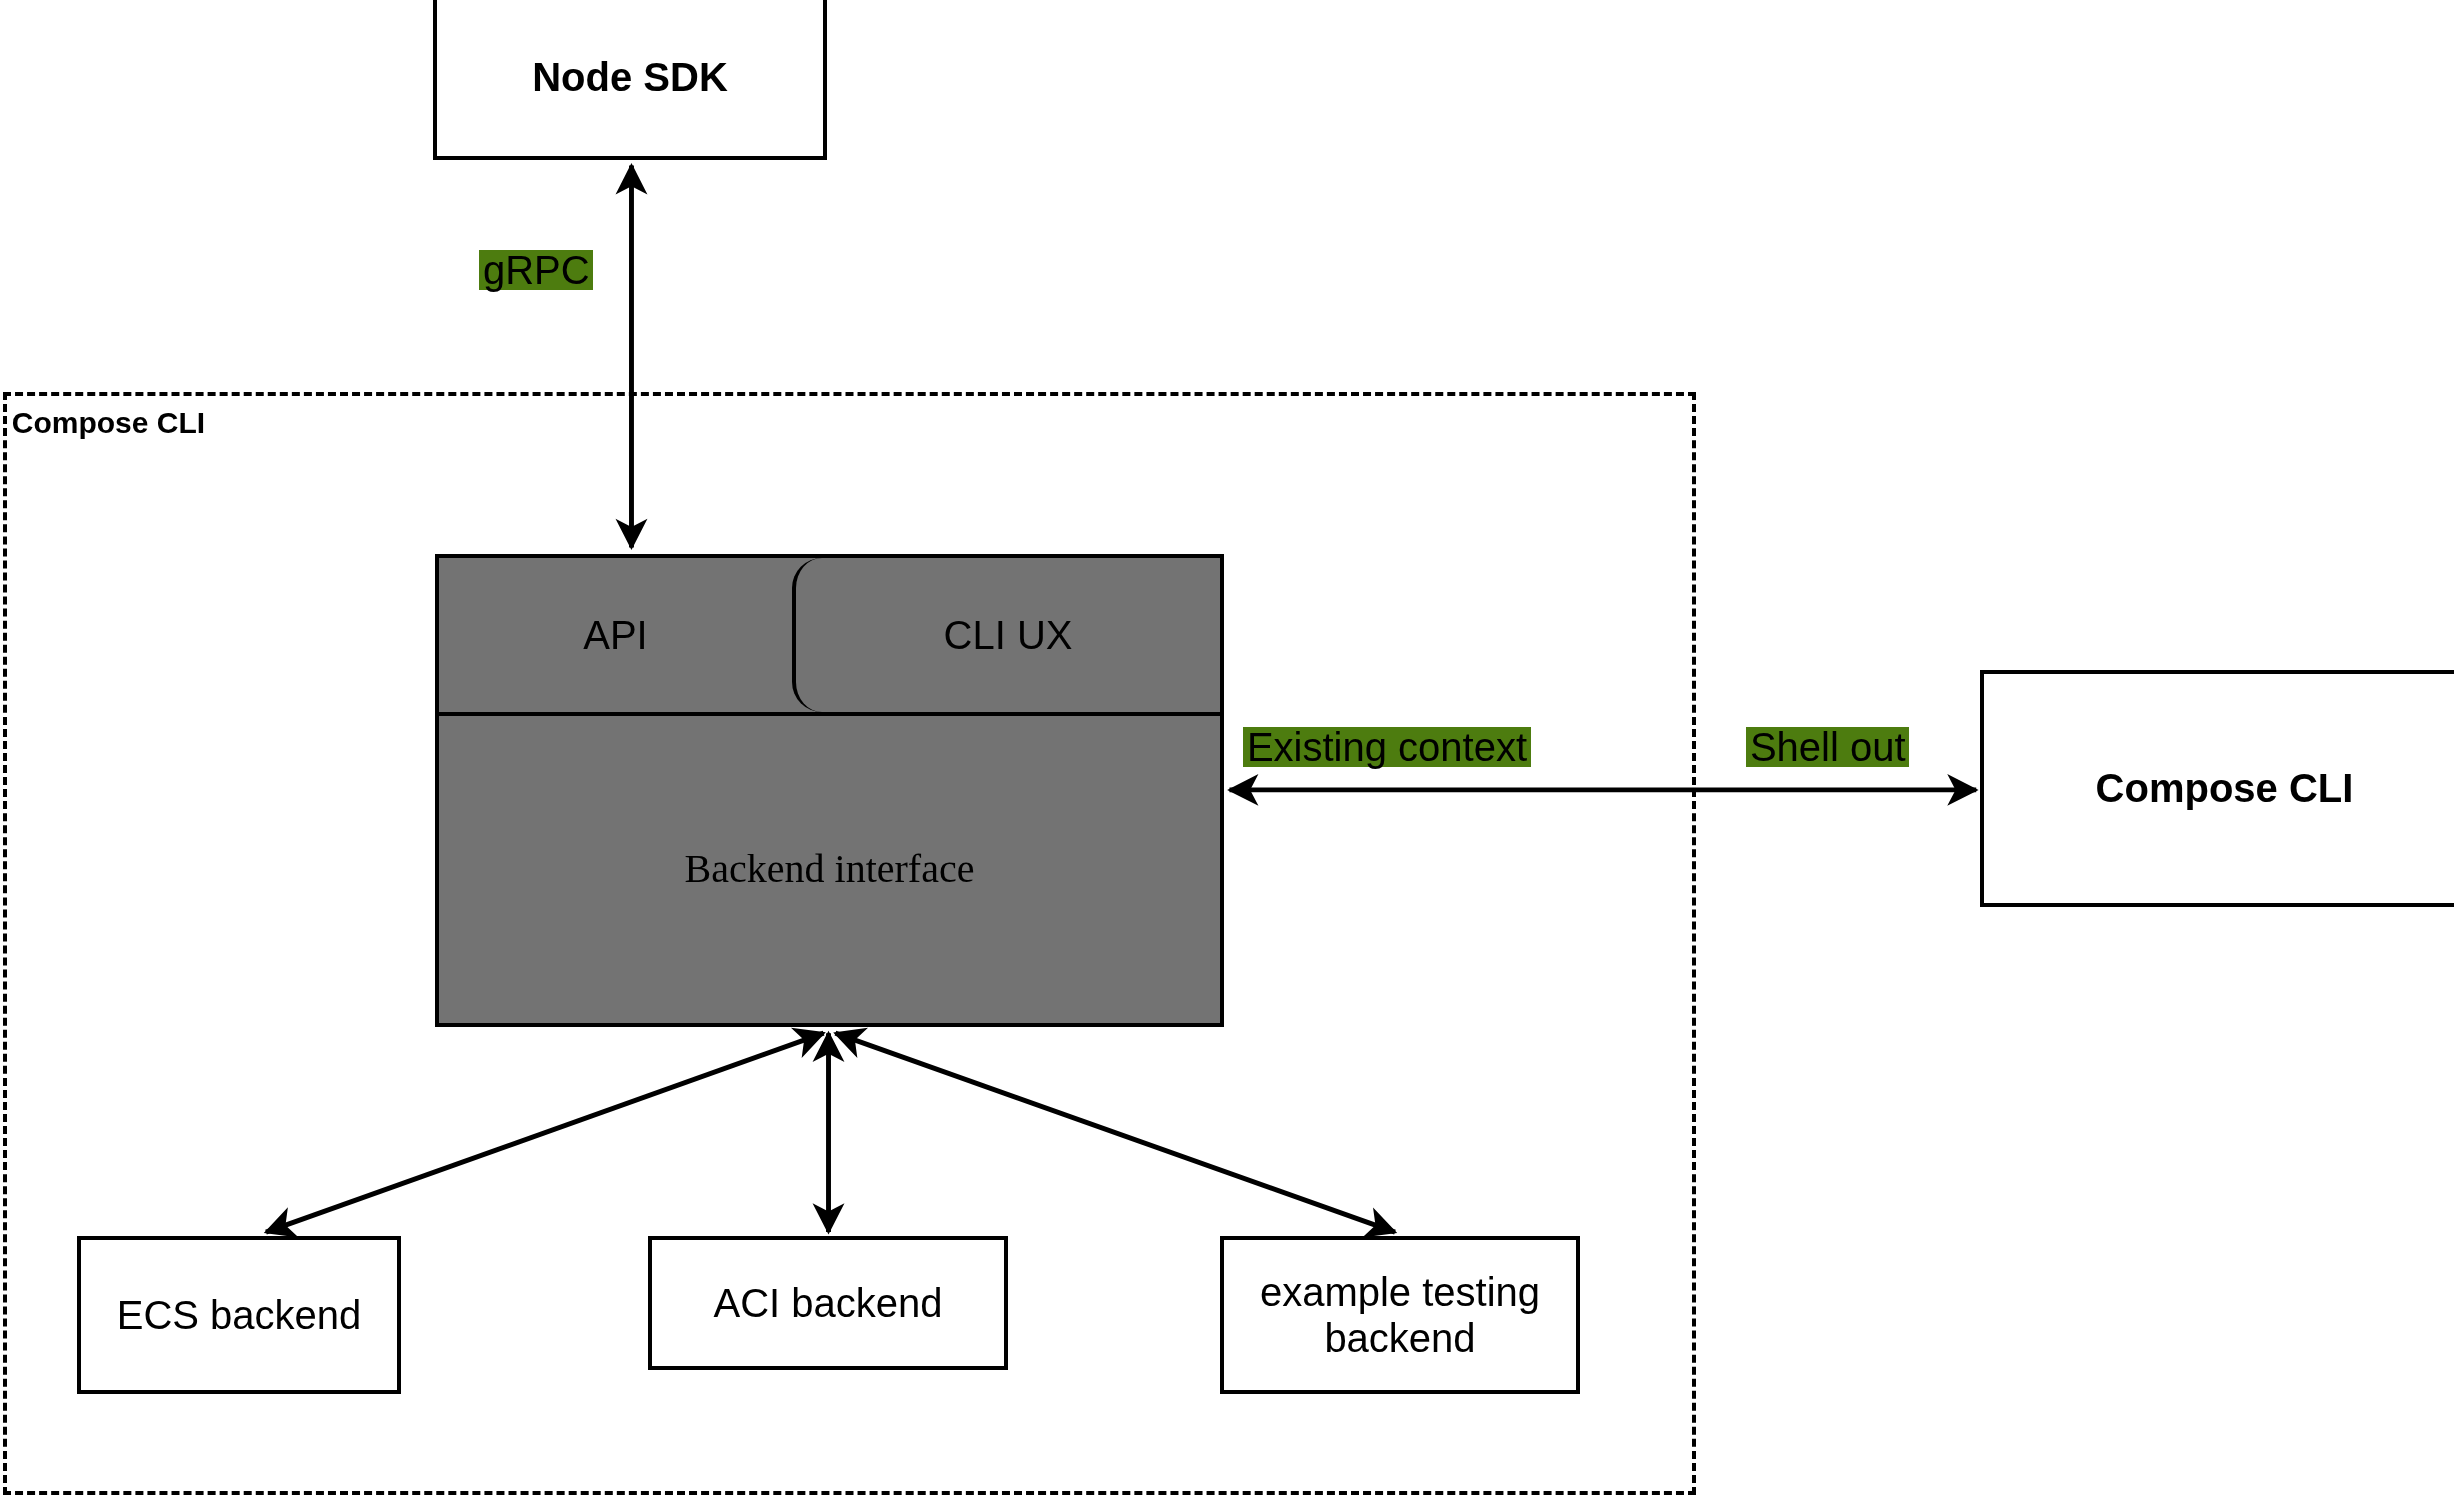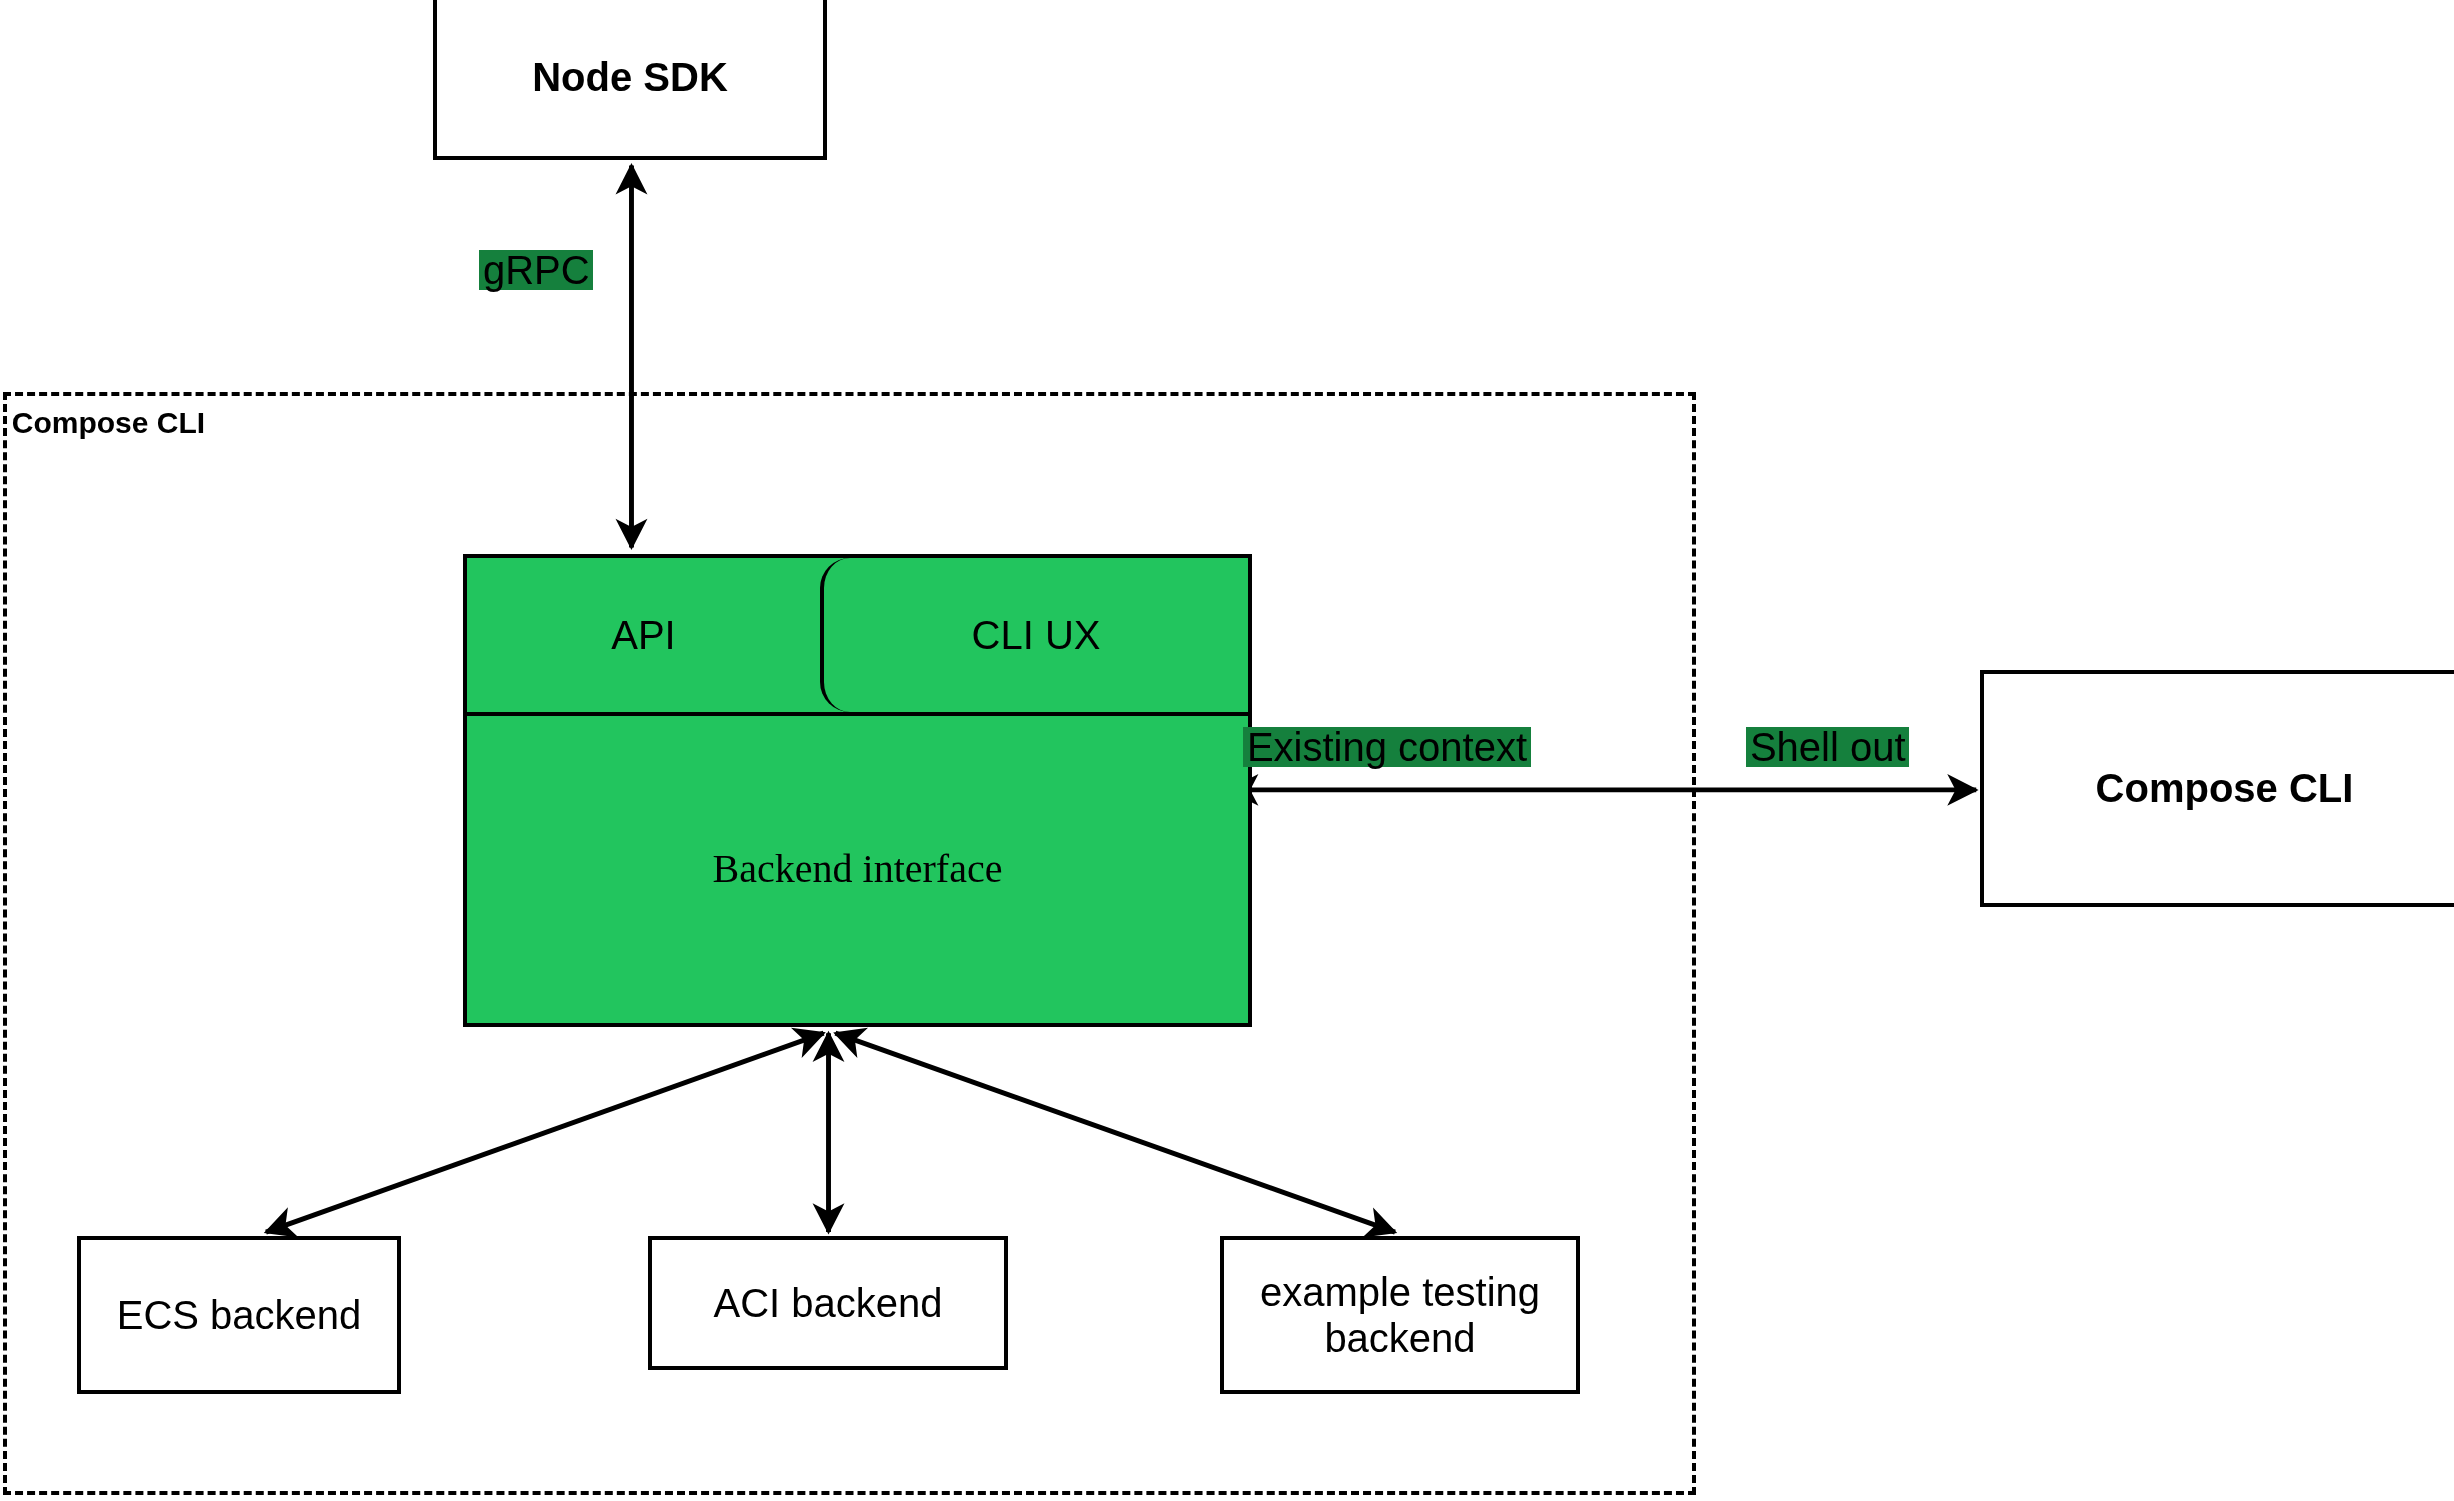--- a/index.html
+++ b/index.html
@@ -40,24 +40,23 @@
     line-height: 1.16;
     color: #000000;
   }
   .node-box.bold {
     font-weight: bold;
   }
   .stack {
     position: absolute;
     box-sizing: border-box;
     border: 4.9px solid #000000;
-    background: #22c55e;
+    background: #737373;
     display: flex;
     flex-direction: column;
-    margin-left: 28px;
   }
   .stack-row {
     box-sizing: border-box;
     display: flex;
     flex-direction: row;
     position: relative;
   }
   .stack-row + .stack-row {
     border-top: 4.9px solid #000000;
   }
@@ -87,21 +86,21 @@
     line-height: 1;
     white-space: nowrap;
     color: #000000;
   }
   .edge-label {
     position: absolute;
     font-size: 40px;
     line-height: 1;
     white-space: nowrap;
     color: #000000;
-    background: #15803d;
+    background: #4d7c0f;
     padding: 0 3.9px;
   }
 </style>
 </head>
 <body>
 
 <div id="canvas">
 
   <svg class="layer" viewBox="0 0 2492 1524" preserveAspectRatio="none" aria-hidden="true">
     <defs>

